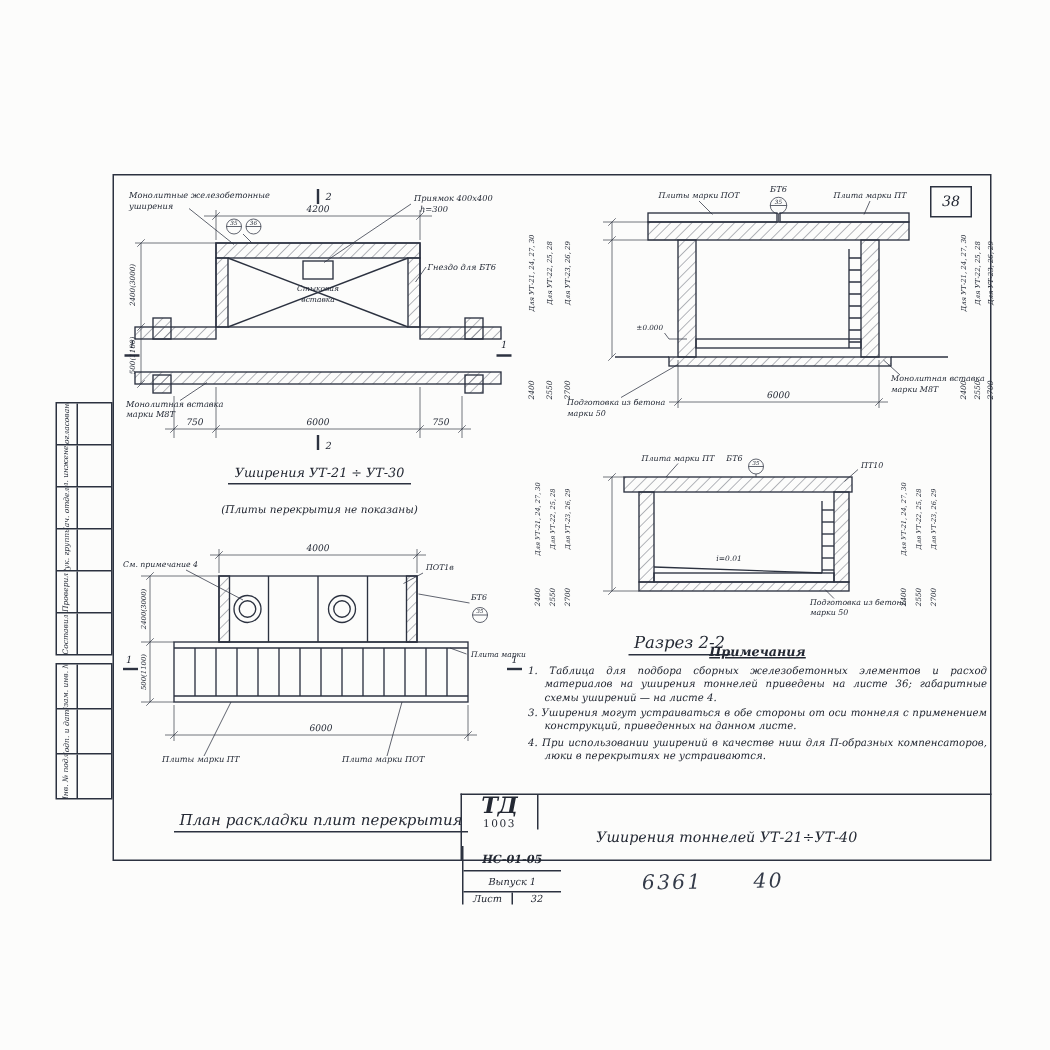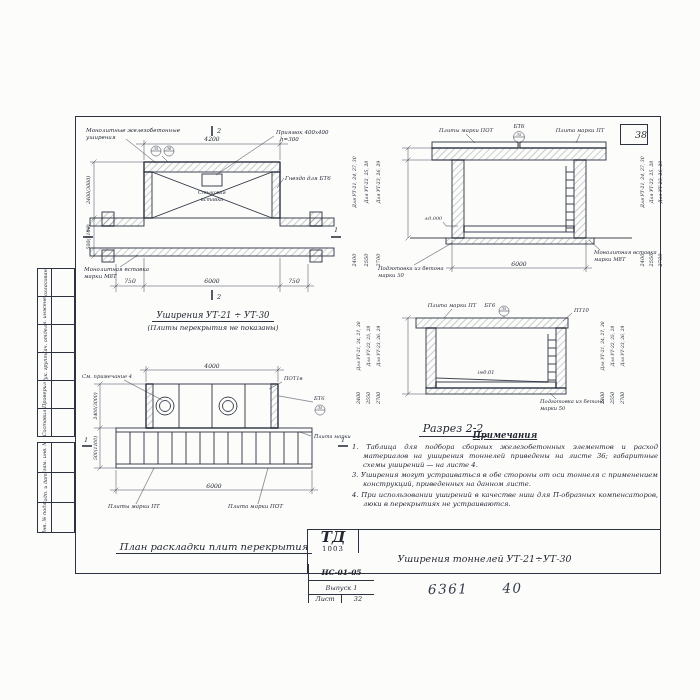--- a/index.html
+++ b/index.html
@@ -1,21 +1,21 @@
 <!DOCTYPE html>
 <html><head>
 <meta charset="utf-8">
 <style>
   html,body{margin:0;padding:0;}
   body{width:700px;height:700px;background:#ffffff;}
   .page{position:relative;width:700px;height:700px;background:#fcfcfb;font-family:"DejaVu Serif",serif;color:#232833;overflow:hidden;}
   .frame{position:absolute;left:75px;top:116px;width:586px;height:458px;border:1.6px solid #2c3240;box-sizing:border-box;}
   .panel{position:absolute;}
   svg text{font-family:"DejaVu Serif",serif;font-style:italic;fill:#242a36;}
-  .corner{position:absolute;left:620px;top:124px;width:28px;height:21px;border:1.3px solid #2c3240;box-sizing:border-box;display:flex;align-items:center;justify-content:flex-end;font-size:9.5px;font-style:italic;}
+  .corner{position:absolute;left:620px;top:124px;width:28px;height:21px;border:1.3px solid #2c3240;box-sizing:border-box;display:flex;align-items:center;justify-content:center;font-size:9.5px;font-style:italic;}
   .cap{position:absolute;text-align:center;font-style:italic;}
   .cap .u{border-bottom:1px solid #2c3240;padding:0 4px 1px;}
   .stamp{position:absolute;left:37px;width:38px;border:1.2px solid #2c3240;box-sizing:border-box;}
   .stamp-row{display:flex;border-top:1px solid #2c3240;height:27px;}
   .stamp-row.tall{height:29px;}
   .stamp-row:first-child{border-top:none;}
   .stamp-label{width:13px;border-right:0.8px solid #2c3240;display:flex;align-items:center;justify-content:center;overflow:hidden;}
   .rot{transform:rotate(-90deg);white-space:nowrap;font-size:5px;font-style:italic;color:#2a303c;}
   .sig{flex:1;}
   .titleblock{position:absolute;left:307px;top:529px;width:354px;height:45px;border-top:1.7px solid #2c3240;border-left:1.7px solid #2c3240;box-sizing:border-box;display:flex;flex-direction:column;}
@@ -184,21 +184,21 @@
       <text x="137" y="13" font-size="6.5">2</text>
       <text x="137" y="179" font-size="6.5">2</text>
       <text x="6" y="112" font-size="6.5">1</text>
       <text x="254" y="112" font-size="6.5">1</text>
       <text x="76" y="29.7" font-size="3.8" text-anchor="middle">35</text>
       <text x="89" y="29.7" font-size="3.8" text-anchor="middle">36</text>
     </g>
   </svg>
   <div class="cap" style="left:88px;top:303px;width:250px">
     <span class="u" style="font-size:8.5px">Уширения УТ-21 ÷ УТ-30</span>
-    <div style="font-size:7px;margin-top:2px">(Плиты перекрытия не показаны)</div>
+    <div style="font-size:7px;margin-top:14px">(Плиты перекрытия не показаны)</div>
   </div>
 
   <svg class="panel" style="left:348px;top:120px" width="315" height="168" viewBox="0 0 315 168">
     <defs>
       <pattern id="hB" patternUnits="userSpaceOnUse" width="5" height="5" patternTransform="rotate(45)">
         <line x1="0" y1="0" x2="0" y2="5" stroke="#4a505c" stroke-width="0.55"></line>
       </pattern>
     </defs>
     <g stroke="#2c3240" stroke-width="0.9" fill="none">
       <rect x="84" y="22" width="86" height="6"></rect>
@@ -424,21 +424,21 @@
     <div class="note-item">1. Таблица для подбора сборных железобетонных элементов и расход материалов на уширения тоннелей приведены на листе 36; габаритные схемы уширений — на листе 4.</div>
     <div class="note-item">3. Уширения могут устраиваться в обе стороны от оси тоннеля с применением конструкций, приведенных на данном листе.</div>
     <div class="note-item">4. При использовании уширений в качестве ниш для П-образных компенсаторов, люки в перекрытиях не устраиваются.</div>
   </div>
 
   <div class="titleblock">
     <div class="tb-logo">
       <div class="tb-logo-top">ТД</div>
       <div class="tb-logo-bot">1003</div>
     </div>
-    <div class="tb-title">Уширения тоннелей УТ-21÷УТ-30</div>
+    <div class="tb-title">Уширения тоннелей УТ-21÷УТ-40</div>
     <div class="tb-right">
       <div class="tb-doc">НС-01-05</div>
       <div class="tb-issue">Выпуск 1</div>
       <div class="tb-sheet">
         <div class="w">Лист</div>
         <div>32</div>
       </div>
     </div>
   </div>
 

